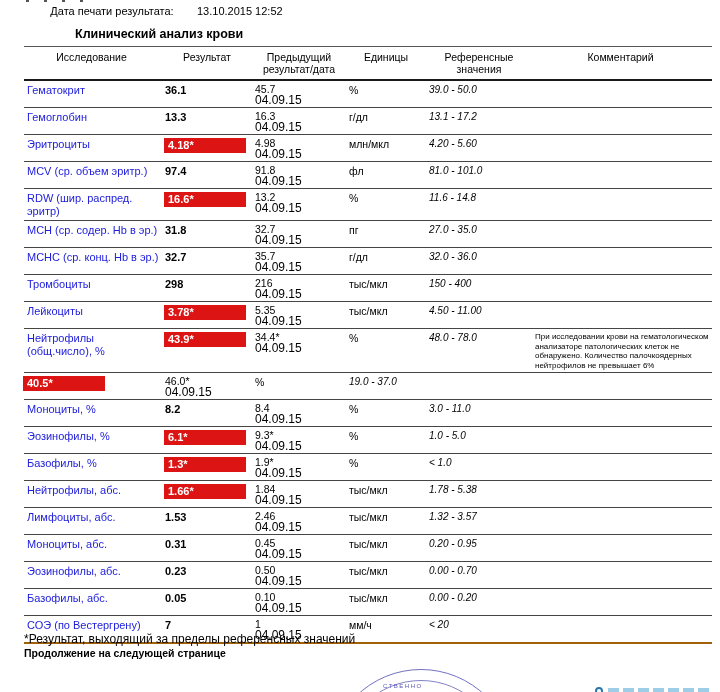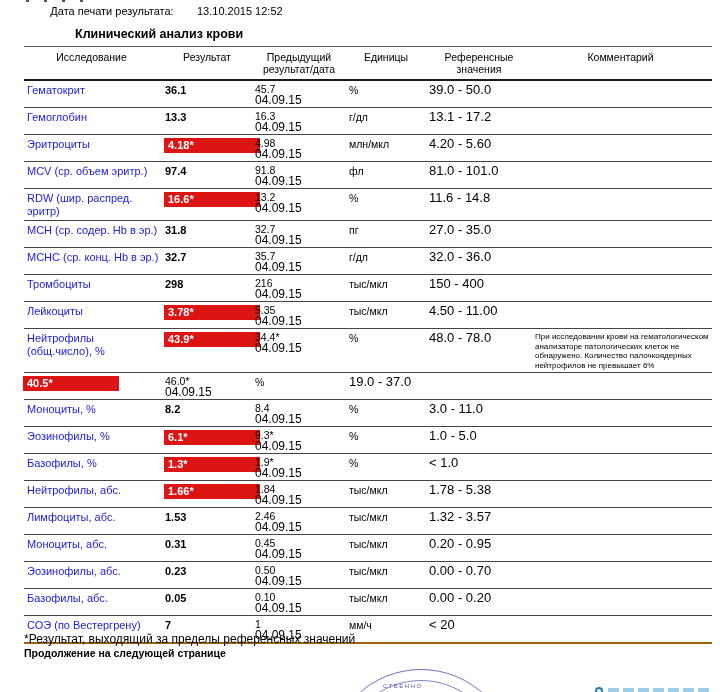--- a/index.html
+++ b/index.html
@@ -26,25 +26,25 @@
   .tbl { position:absolute; top:46px; left:24px; width:688px; border-top:1px solid #555; }
   .tr  { display:grid; grid-template-columns:141px 90px 94px 80px 106px 177px; }
   .thead { border-bottom:2px solid #1a1a1a; }
   .thead .td { font-size:10.5px; line-height:12px; padding:4px 6px 4px 0;text-align:center; }
   .tbody .tr { border-bottom:1px solid #454545; min-height:26px; }
   .tbody .tr:last-child { border-bottom:2px solid #a16207; }
   .td { padding:3px 6px 2px 0; }
   .td.name { color:var(--blue,#2121DC); font-size:11px; line-height:13px; padding-left:3px; }
   .td.result { font-size:11px; font-weight:bold; line-height:13px; }
   .res { display:inline-block; }
-  .res.flag { width:96px; background:var(--red,#DD1414); color:#fff; padding:1px 0 1px 4px; margin-left:-1px; }
+  .res.flag { width:82px; background:var(--red,#DD1414); color:#fff; padding:1px 0 1px 4px; margin-left:-1px; }
   .td.prev { font-size:10.5px; line-height:11px; }
   .td.prev .pd { display:block; font-size:12px; line-height:10px; }
   .td.units { font-size:10.5px; line-height:12px; }
-  .td.ref { font-size:13px; line-height:12px; }
+  .td.ref { font-size:10px; line-height:12px;font-style:italic; }
   .td.comment { font-size:8px; line-height:9.5px; padding-right:2px; }
 
   
   .footnote { position:absolute; left:24px; top:632px; font-size:12px; }
   .continuation { position:absolute; left:24px; top:647px; font-size:10.5px; font-weight:bold; }
 
   
   .stamp-outer { position:absolute; left:328px; top:669px; width:186px; height:186px;
     border:1.5px solid rgba(88,88,180,.85); border-radius:50%; }
   .stamp-inner { position:absolute; left:341px; top:680px; width:160px; height:160px;

